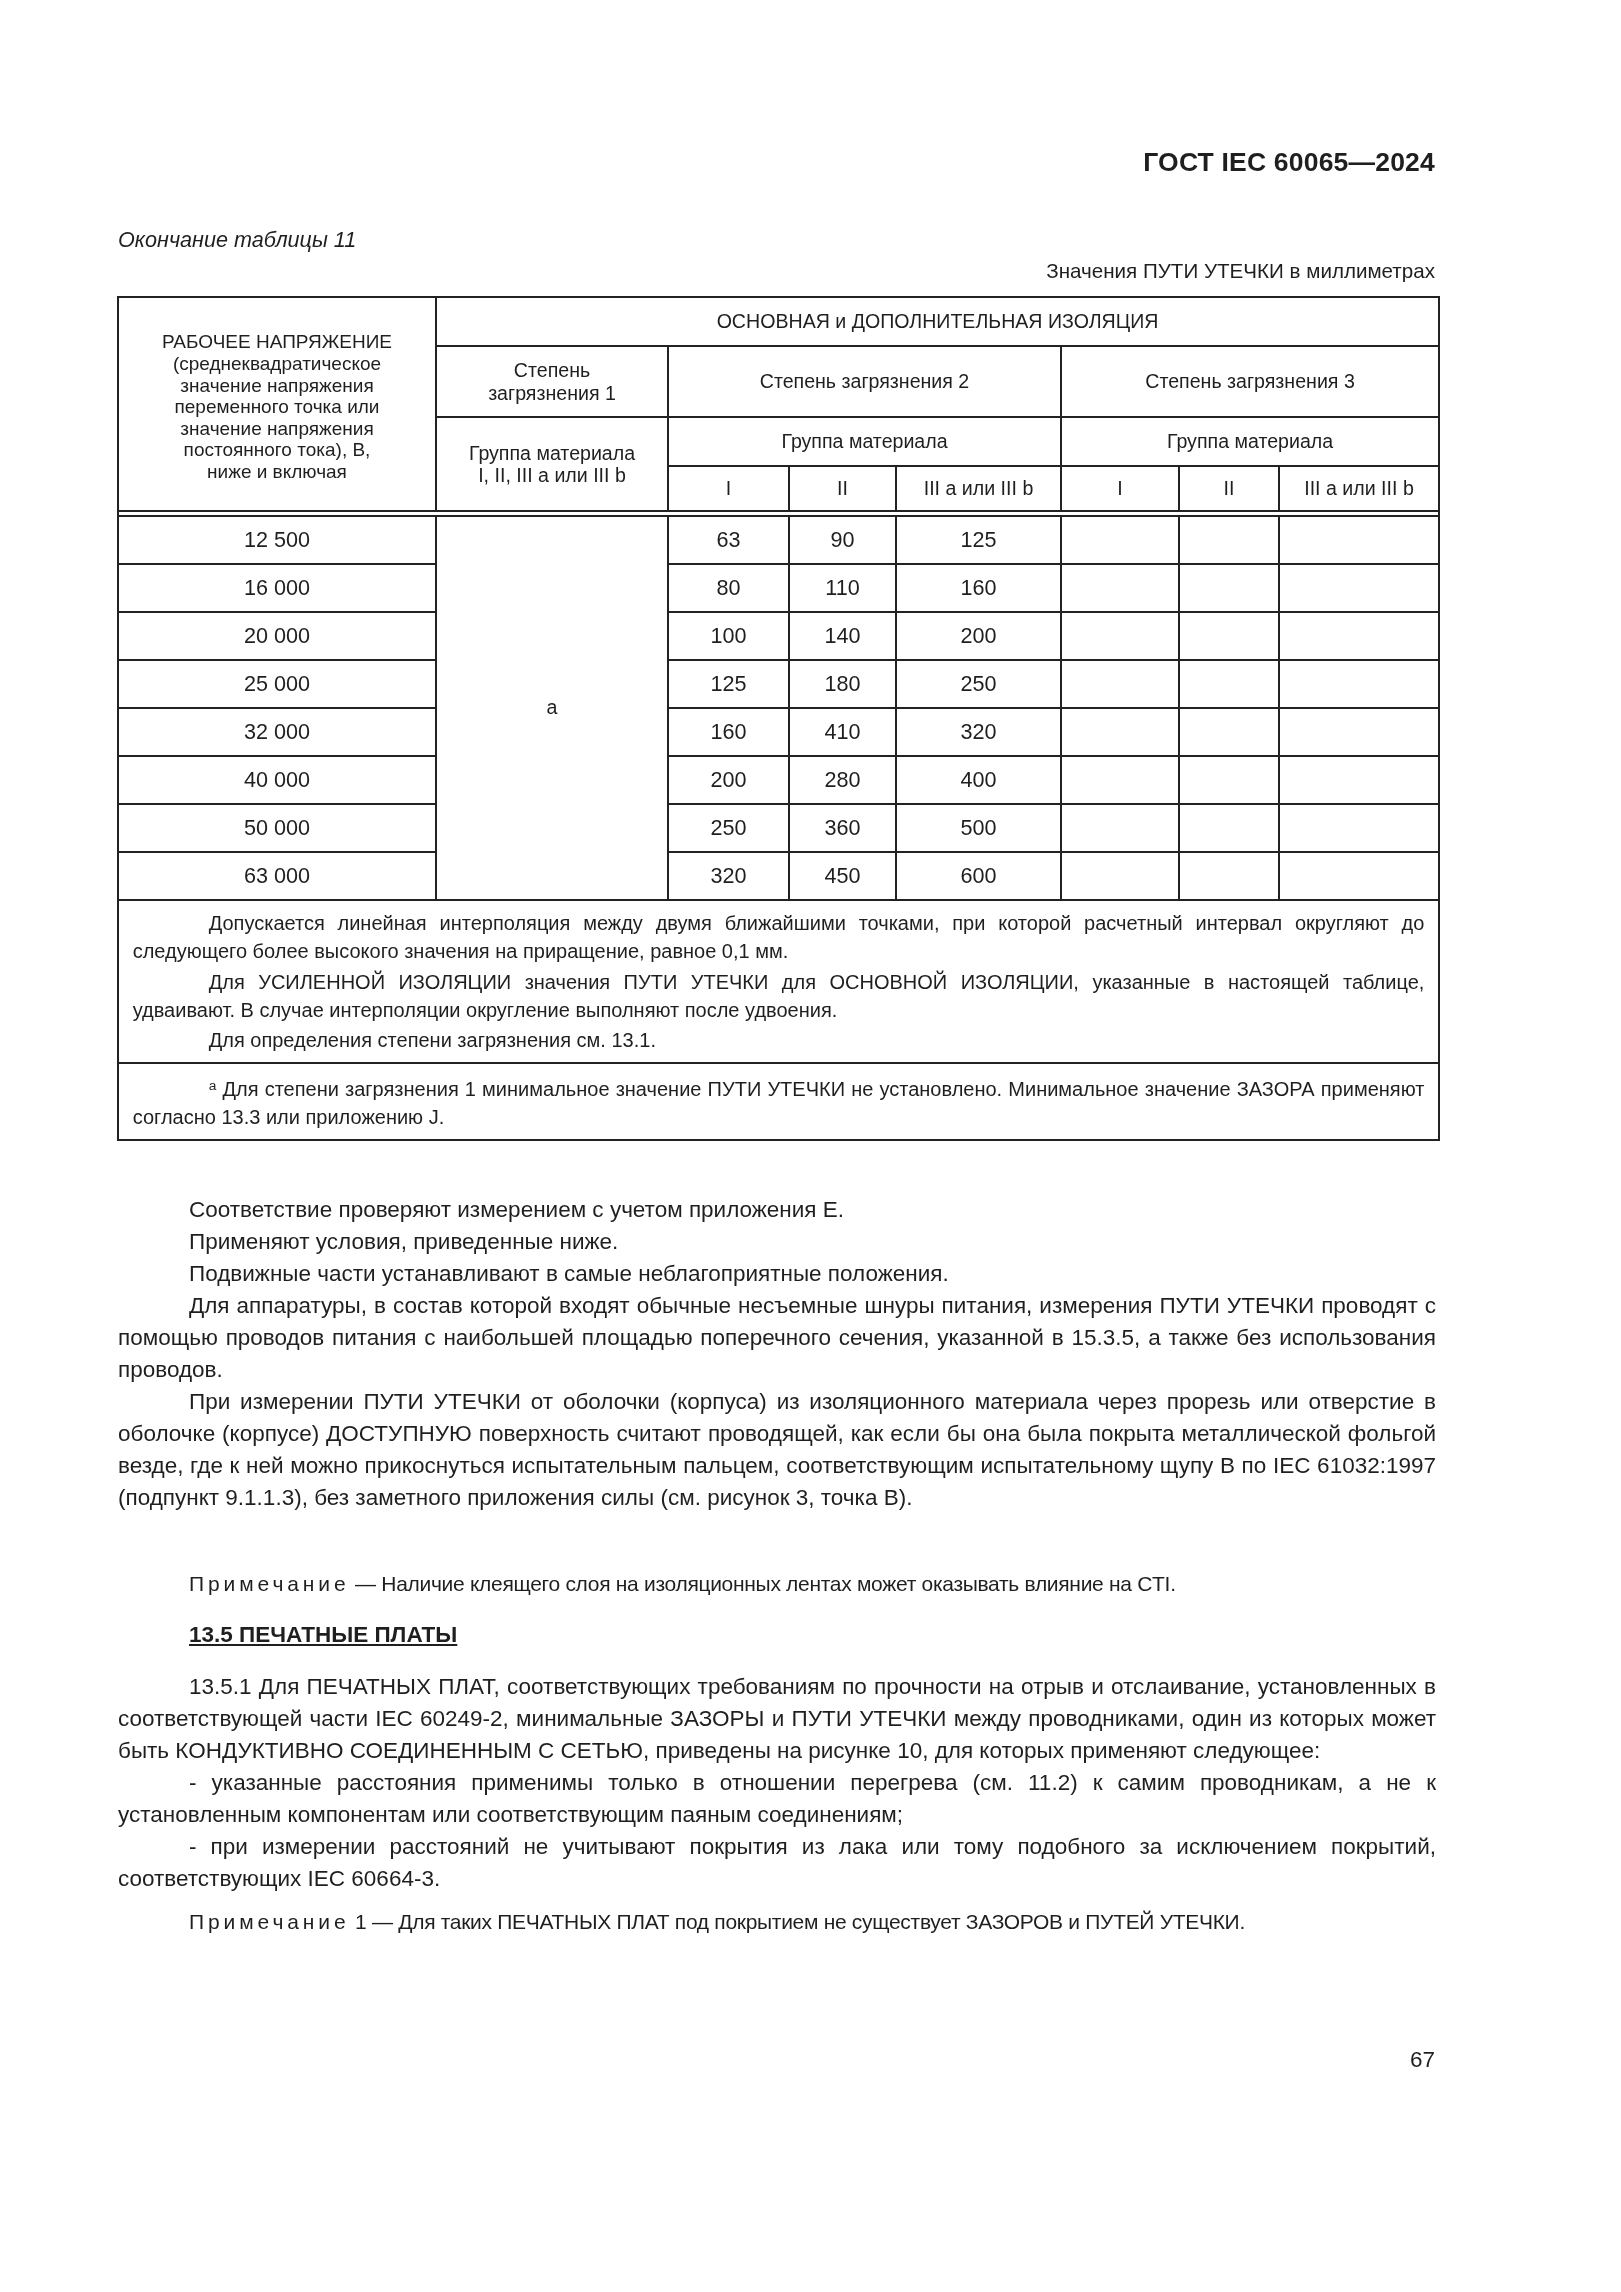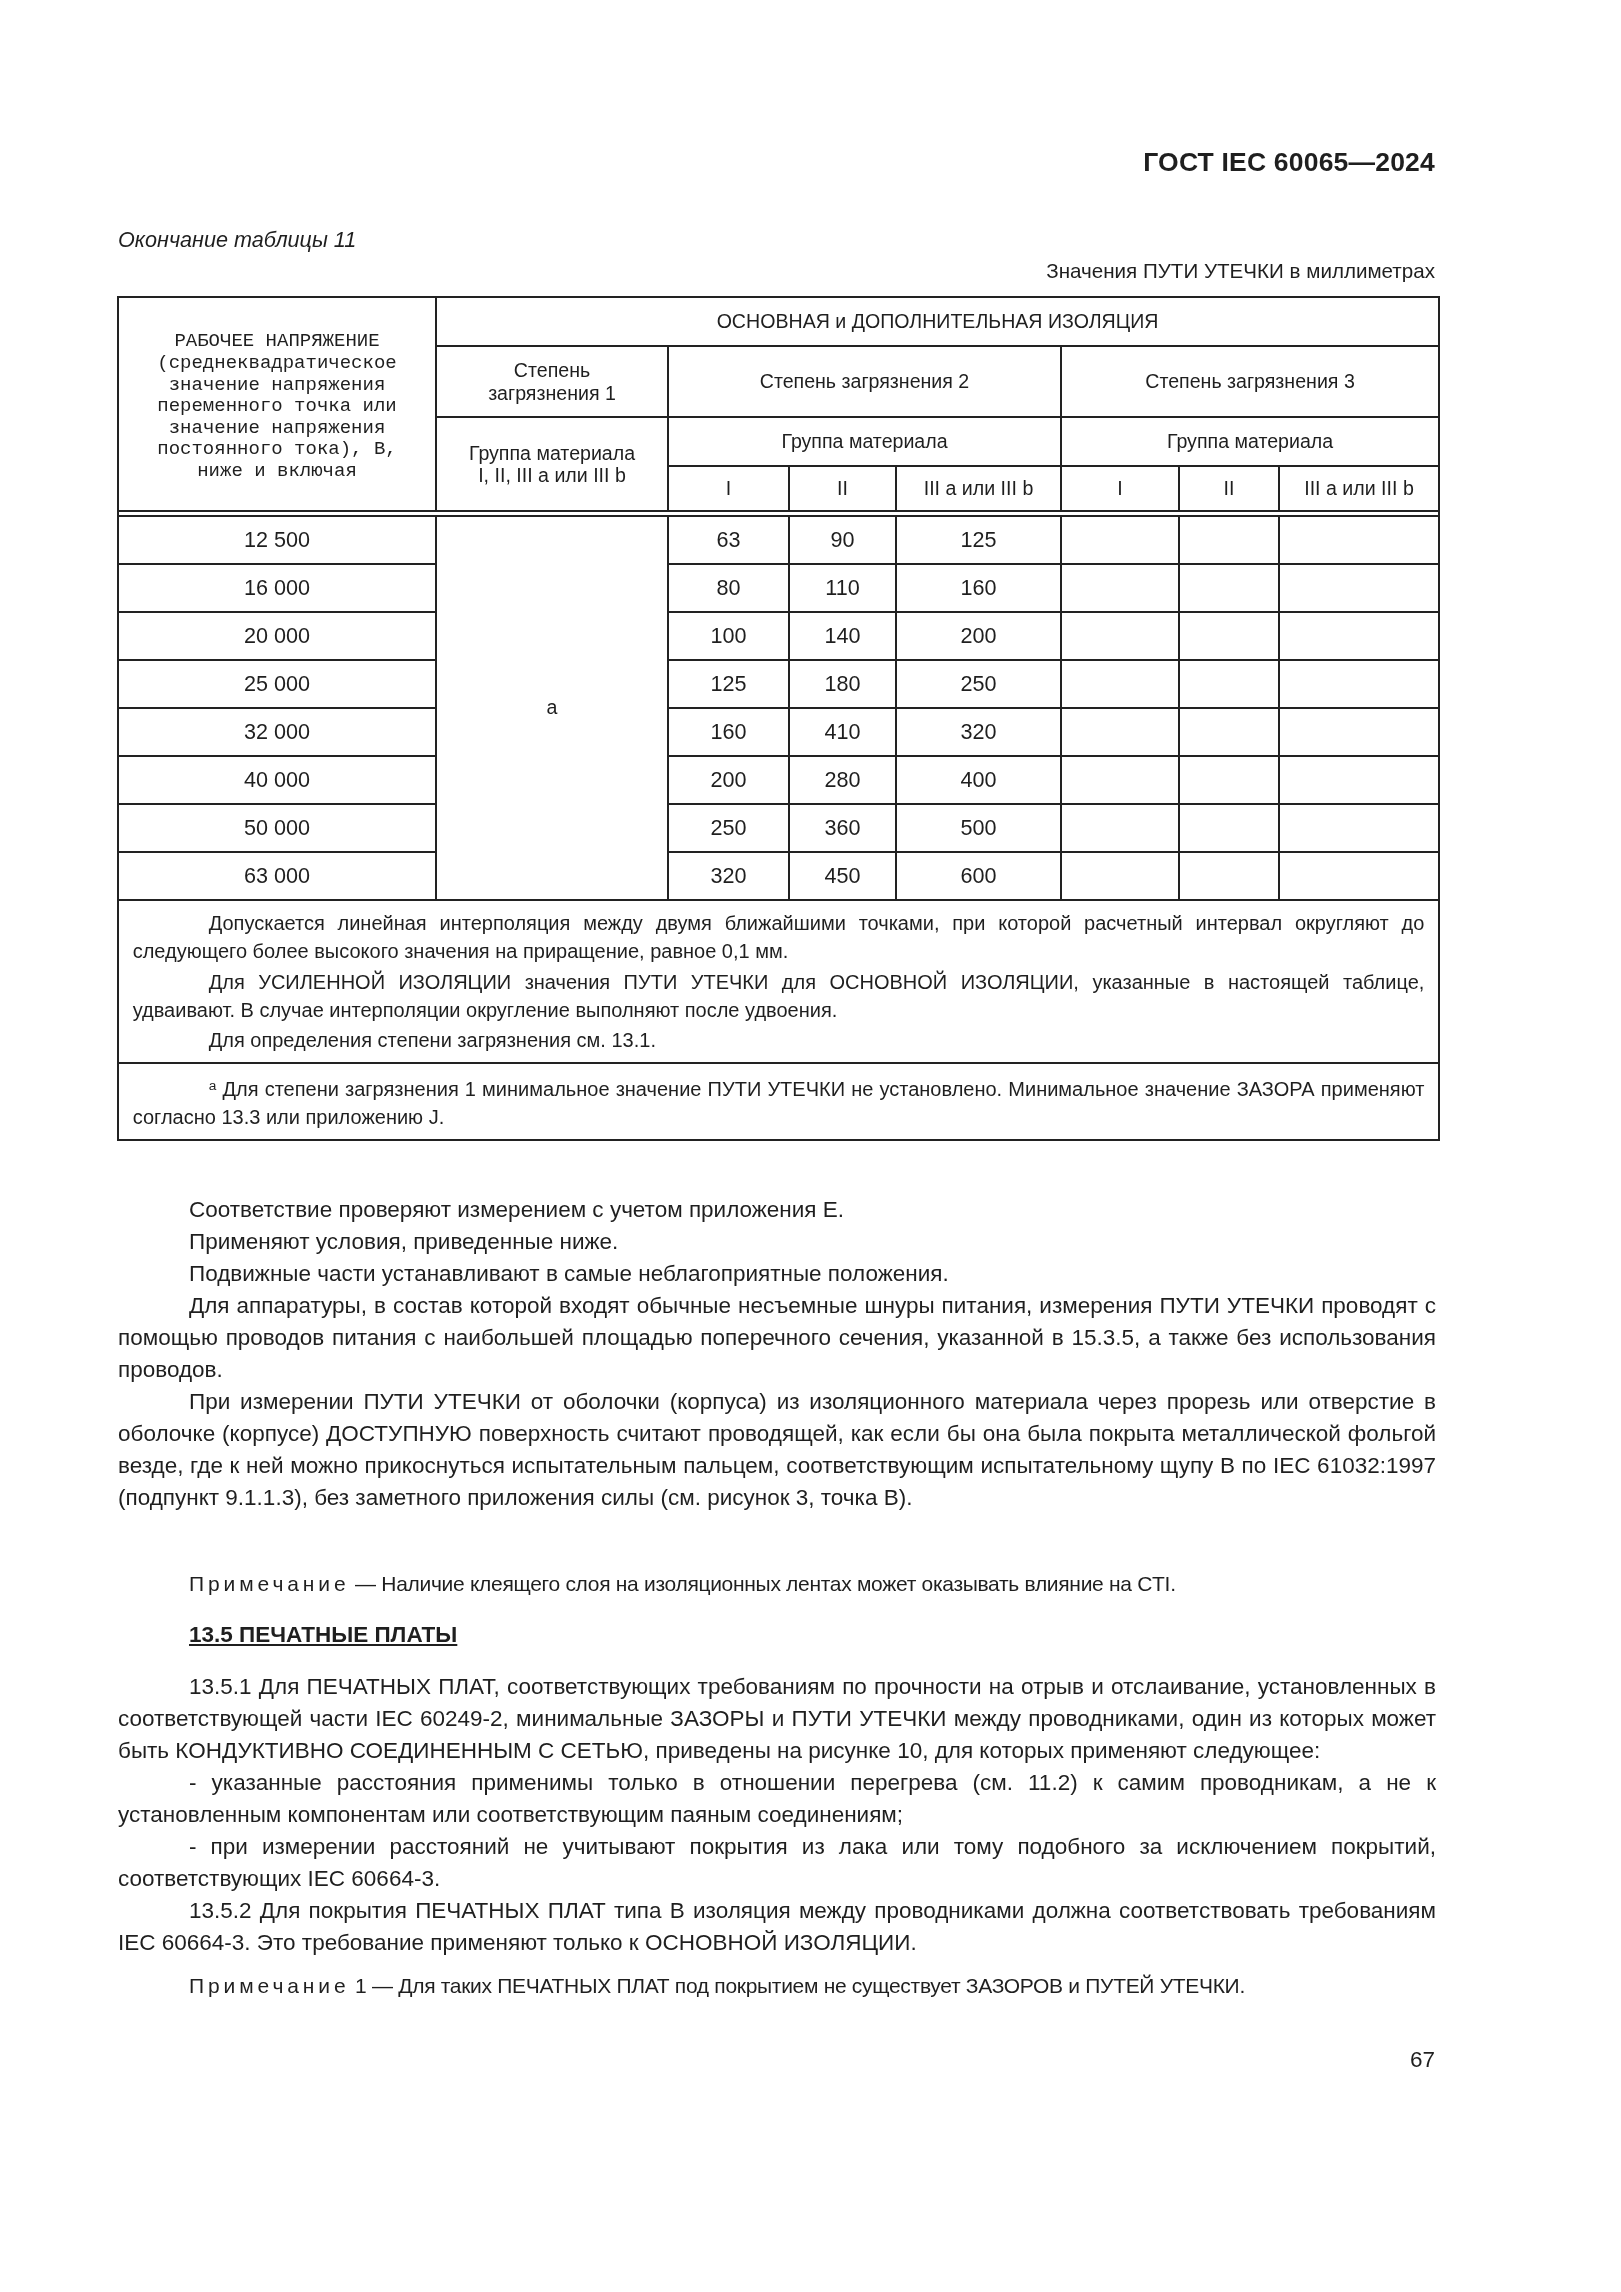--- a/index.html
+++ b/index.html
@@ -26,21 +26,21 @@
     border-collapse: collapse;
     font-size: 19.6px;
     table-layout: fixed;
   }
   table.creepage td, table.creepage th {
     border: 2.5px solid #222;
     text-align: center; vertical-align: middle;
     font-weight: normal;
     padding: 0;
   }
-  .h-voltage { line-height: 21.6px; font-size: 19px; padding-top: 5.9px !important; font-family: Liberation Mono, monospace; }
+  .h-voltage { line-height: 21.6px; font-size: 19px; padding-top: 5.9px !important; }
   .h-main { height: 47px; }
   .h-pd { height: 69px; line-height: 22.5px; }
   .h-grp { height: 47px; }
   .h-sub { height: 43px; }
   tr.sep td { height: 2.9px; border-left: none; border-right: none; padding: 0; }
   tr.sep td.first { border-left: 2.5px solid #222; }
   tr.sep td.last { border-right: 2.5px solid #222; }
   tr.data td { height: 46px; font-size: 21.6px; }
   .note-cell {
     text-align: left !important; font-size: 20px; line-height: 28px;
@@ -228,19 +228,18 @@
 <div class="body-text" style="top:1568px;">
   <p class="condensed"><span class="spaced">Примечание</span><span> — Наличие клеящего слоя на изоляционных лентах может оказывать влияние на CTI.</span></p>
 </div>
 
 <div class="body-text" style="top:1619px;">
   <p class="section-title">13.5 ПЕЧАТНЫЕ ПЛАТЫ</p>
   <div style="height:19.6px"></div>
   <p>13.5.1 Для ПЕЧАТНЫХ ПЛАТ, соответствующих требованиям по прочности на отрыв и отслаивание, установленных в соответствующей части IEC 60249-2, минимальные ЗАЗОРЫ и ПУТИ УТЕЧКИ между проводниками, один из которых может быть КОНДУКТИВНО СОЕДИНЕННЫМ С СЕТЬЮ, приведены на рисунке 10, для которых применяют следующее:</p>
   <p>-  указанные расстояния применимы только в отношении перегрева (см. 11.2) к самим проводникам, а не к установленным компонентам или соответствующим паяным соединениям;</p>
   <p>-  при измерении расстояний не учитывают покрытия из лака или тому подобного за исключением покрытий, соответствующих IEC 60664-3.</p>
-  <p>13.5.2 Для покрытия ПЕЧАТНЫХ ПЛАТ типа B изоляция между проводниками должна соответствовать требованиям IEC 60664-3. Это требование применяют только к ОСНОВНОЙ ИЗОЛЯЦИИ.</p>
   <div style="height:11.8px"></div>
   <p class="condensed"><span class="spaced">Примечание</span><span> 1</span><span> — Для таких ПЕЧАТНЫХ ПЛАТ под покрытием не существует ЗАЗОРОВ и ПУТЕЙ УТЕЧКИ.</span></p>
 </div>
 
 <div class="page-number">67</div>
 
 
 </body></html>

